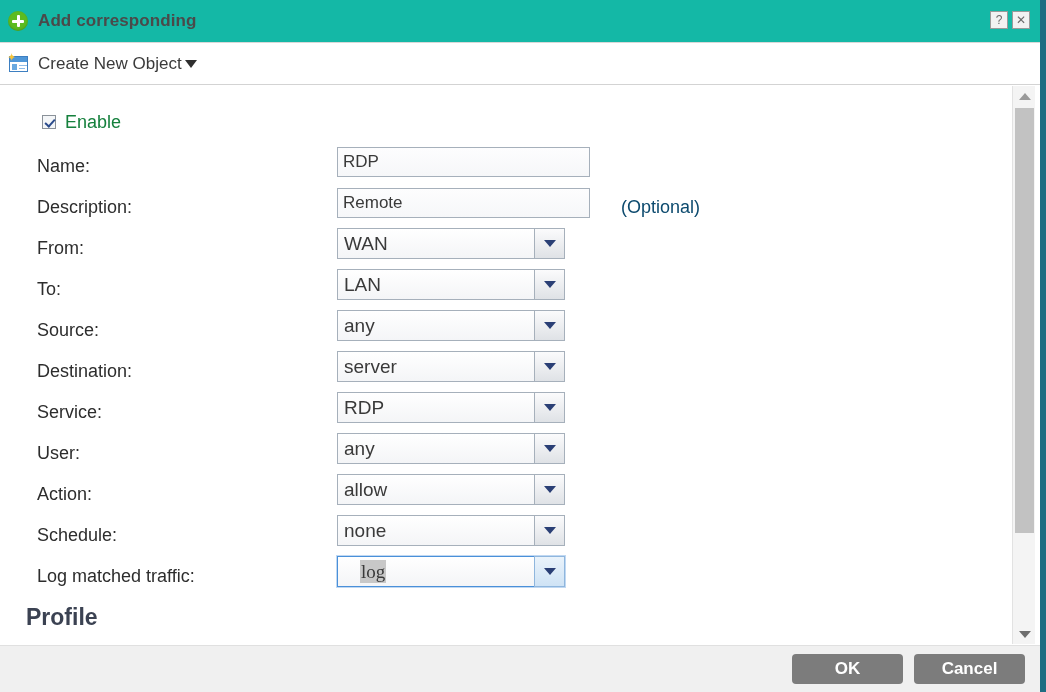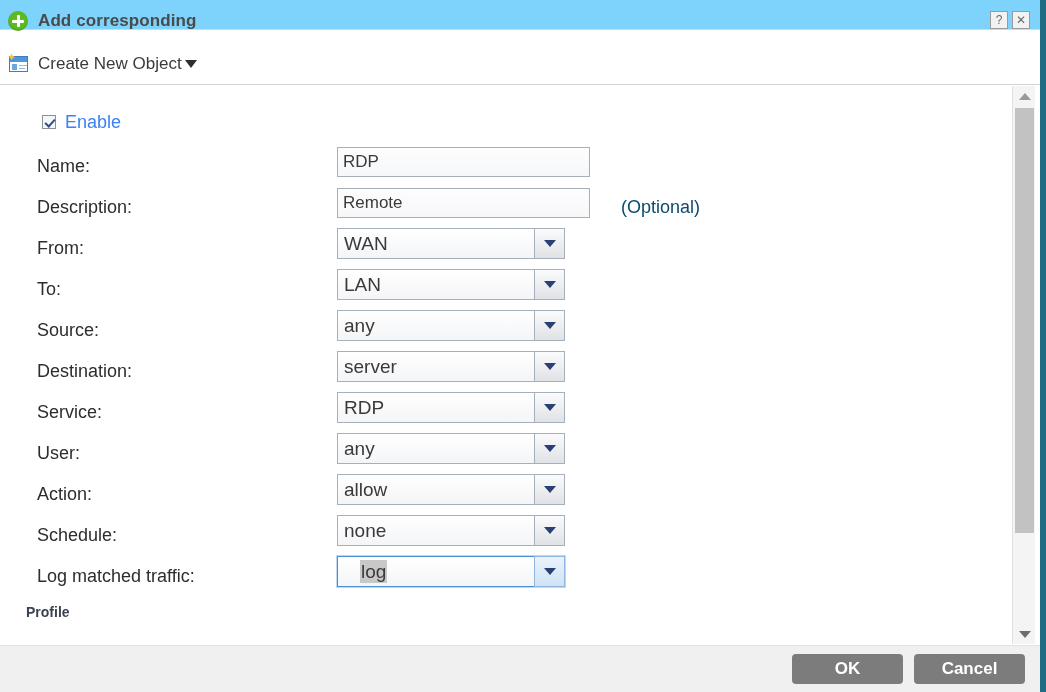--- a/index.html
+++ b/index.html
@@ -29,22 +29,22 @@
     position: absolute;
     top: 42px; right: 0;
     width: 6px; height: 650px;
     background: #cfd6d9;
   }
 
   
   .titlebar {
     position: absolute;
     left: 0; top: 0;
-    width: 1040px; height: 30px;
-    background: #7dd3fc;
+    width: 1040px; height: 43px;
+    background: #14b8a6;
     border-bottom: 1px solid #d8d8d8;
   }
   .titlebar-inner {
     display: flex;
     align-items: center;
     height: 42px;
     padding-left: 8px;
   }
   .plus-icon {
     width: 20px; height: 20px;
@@ -186,21 +186,21 @@
     position: absolute;
     left: 4px; top: 1px;
     width: 4px; height: 8px;
     border: solid #2b4b8c;
     border-width: 0 2px 2px 0;
     transform: rotate(42deg);
   }
   .check-label {
     margin-left: 9px;
     font-size: 18px;
-    color: #3b82f6;
+    color: #15803d;
   }
 
   .field-row {
     display: flex;
     align-items: flex-end;
     height: 41px;
     padding-left: 37px;
   }
   .field-label {
     width: 300px;
@@ -262,38 +262,39 @@
     border-color: #4a90d9;
     box-shadow: 0 0 0 1px rgba(74,144,217,.35);
   }
   .sel.focused .btn {
     border-color: #8fb6dd;
     background: linear-gradient(#eaf3fb, #cfe3f5);
   }
   .sel.focused .val {
     padding-left: 16px;
     margin-left: 6px;
+    font-family: Liberation Serif, serif;
   }
   .sel.focused .val span {
     background: #c8c8c8;
     color: #3a3a3a;
     padding: 1px 1px;
   }
 
   .optional {
     margin-left: 31px;
     font-size: 18px;
     color: #0c4a6e;
     white-space: nowrap;
   }
 
   .section-head {
     padding-left: 26px;
     margin-top: 17px;
-    font-size: 14px;
+    font-size: 23px;
     font-weight: bold;
     color: #3b4252;
   }
 
   
   .scrollbar {
     position: absolute;
     right: 11px; top: 86px;
     width: 23px; height: 558px;
     background: #f4f4f4;

